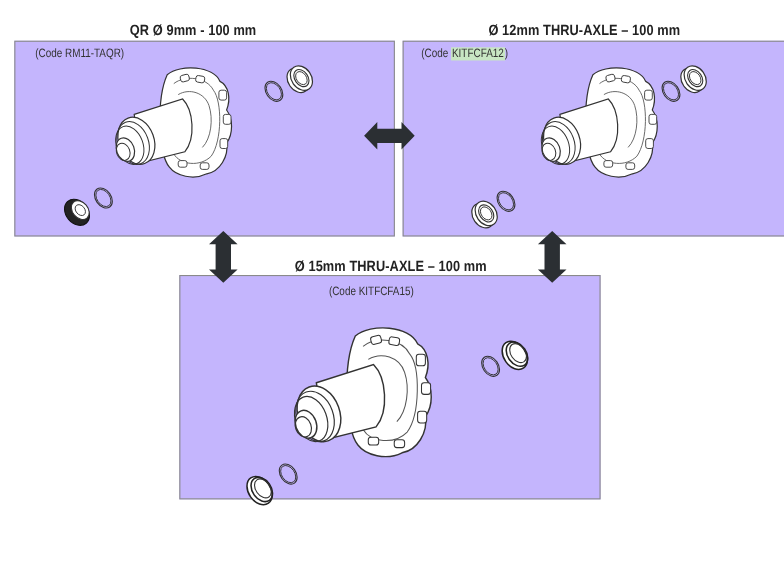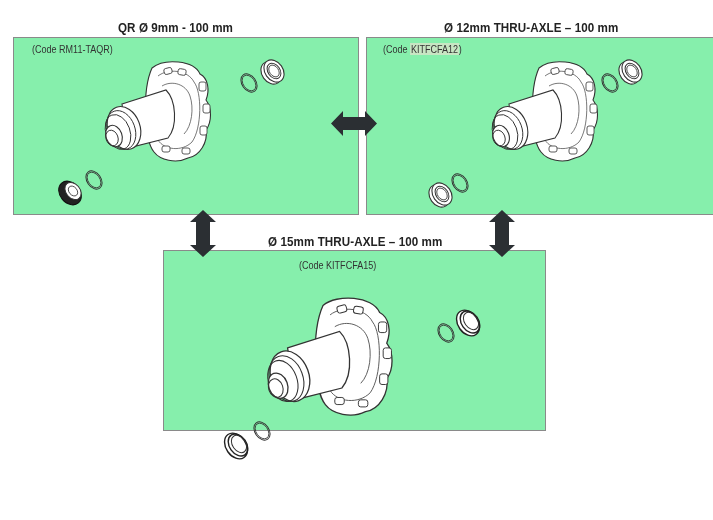--- a/index.html
+++ b/index.html
@@ -1,18 +1,18 @@
 <!DOCTYPE html>
 <html><head>
 <meta charset="utf-8">
 <style>
   html,body{margin:0;padding:0;background:#fff;}
   body{width:713px;height:520px;position:relative;overflow:hidden;font-family:"Liberation Sans",sans-serif;}
   .title{position:absolute;font-family:"Liberation Sans",sans-serif;font-weight:bold;font-size:13.5px;color:#222;transform:scaleX(0.86);transform-origin:left top;white-space:nowrap;letter-spacing:0.1px;}
-  .panel{position:absolute;border:1.5px solid #8a8a8a;box-sizing:border-box;background:#86efac;}
+  .panel{position:absolute;border:1.5px solid #8a8a8a;box-sizing:border-box;background:#c4b5fd;}
   .code{position:absolute;font-size:11px;color:#333;transform:scaleX(0.82);transform-origin:left top;white-space:nowrap;}
   .hl{background:#c8e6c3;padding:0 1px;}
   svg{position:absolute;overflow:visible;}
   .arrow{position:absolute;}
 </style>
 </head>
 <body>
 
 <svg width="0" height="0" style="position:absolute">
   <defs>
@@ -82,21 +82,21 @@
   <svg style="left:0;top:0;" width="330" height="178" viewBox="0 0 330 178">
     <use href="#hub" x="122" y="22"></use>
     <use href="#oring" x="243" y="45"></use>
     <use href="#cap" x="262" y="35"></use>
     <use href="#oring" x="93" y="145"></use>
     <use href="#cap" x="72" y="158"></use>
   </svg>
 </div>
 
 <div class="title" style="left:268px;top:234px;">Ø 15mm THRU-AXLE – 100 mm</div>
-<div class="panel" style="left:163px;top:250px;width:383px;height:181px;">
+<div class="panel" style="left:163px;top:250px;width:383px;height:204px;">
   <div class="code" style="left:135px;top:8px;">
     <span>(Code </span><span>KITFCFA15</span><span>)</span>
   </div>
   <svg style="left:0;top:0;" width="383" height="225" viewBox="0 0 383 225">
     <g transform="translate(100,45) scale(1.18)">
         <use href="#hub" x="0" y="0"></use>
       </g>
     <use href="#oring" x="282" y="82"></use>
     <use href="#nut" x="304" y="72"></use>
     <use href="#oring" x="98" y="180"></use>

